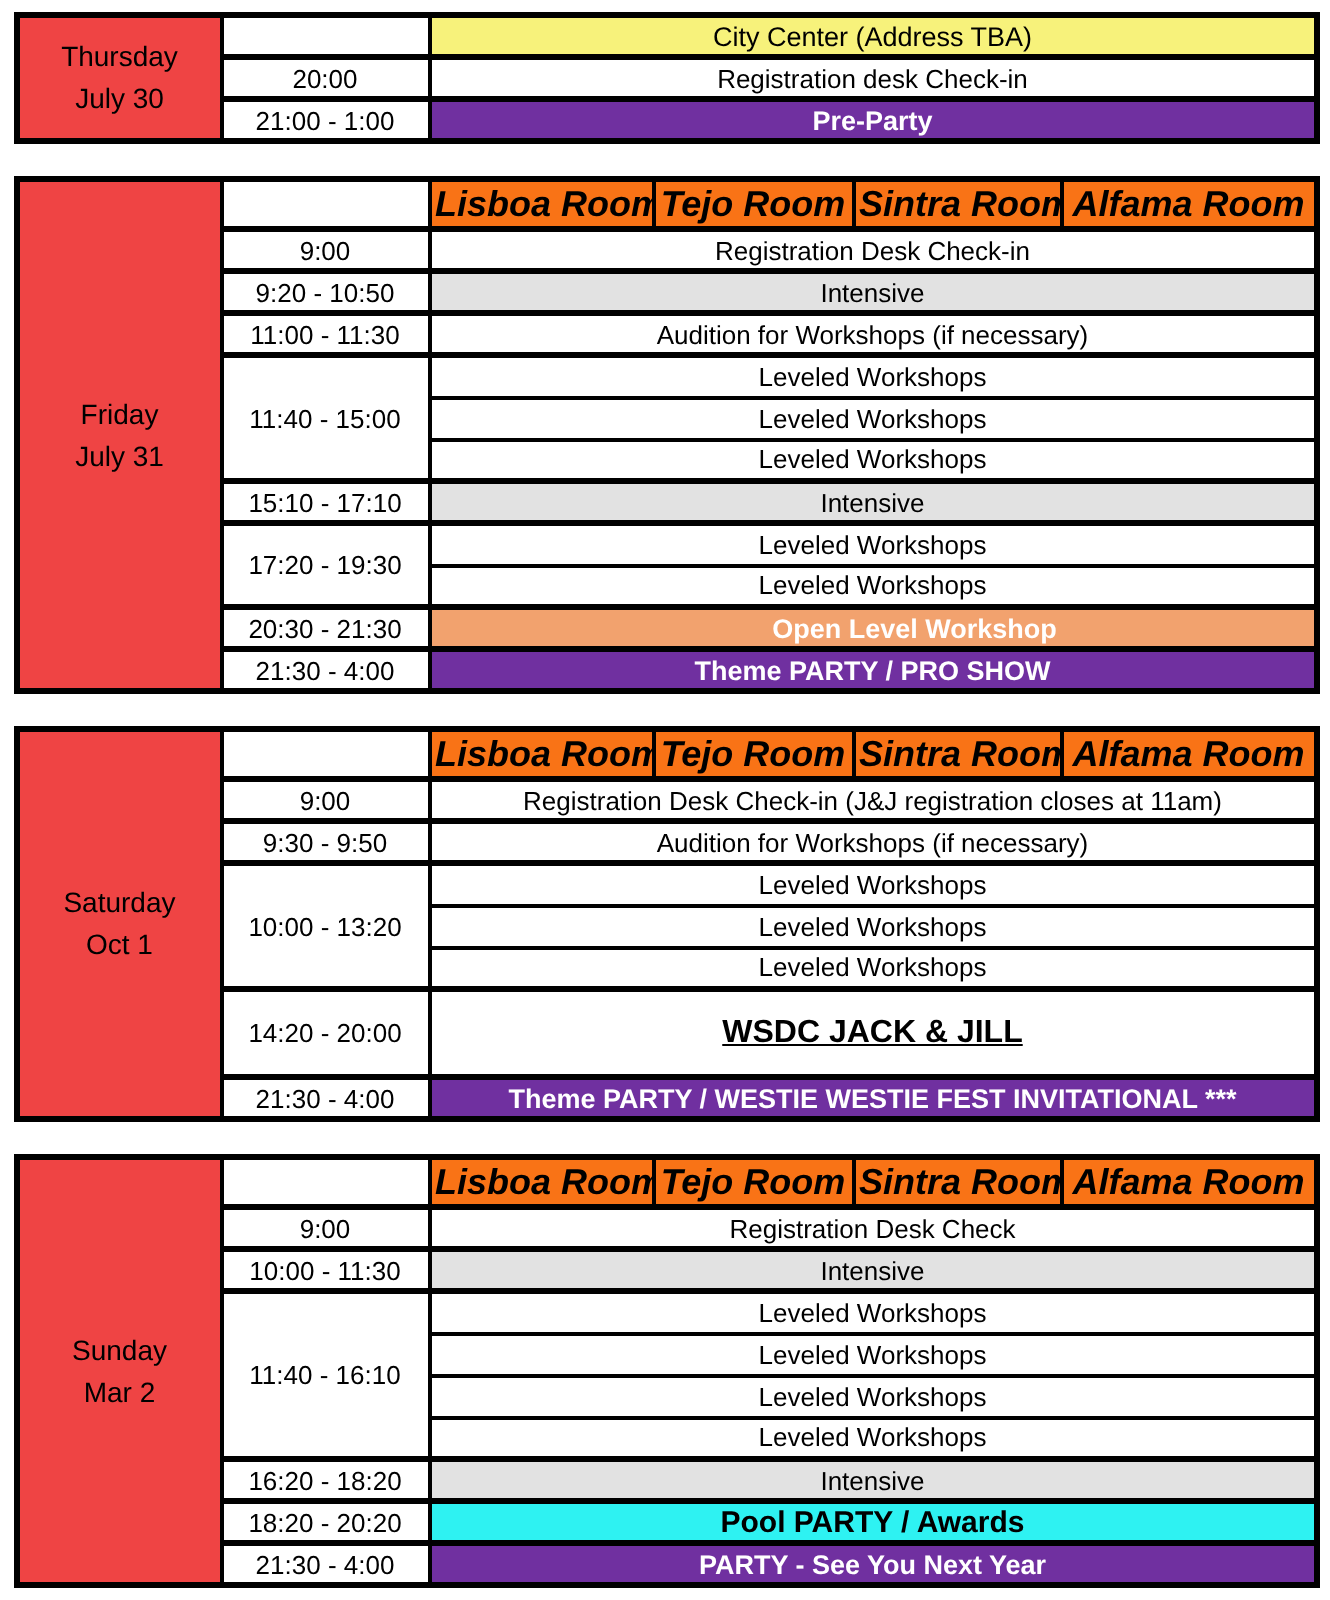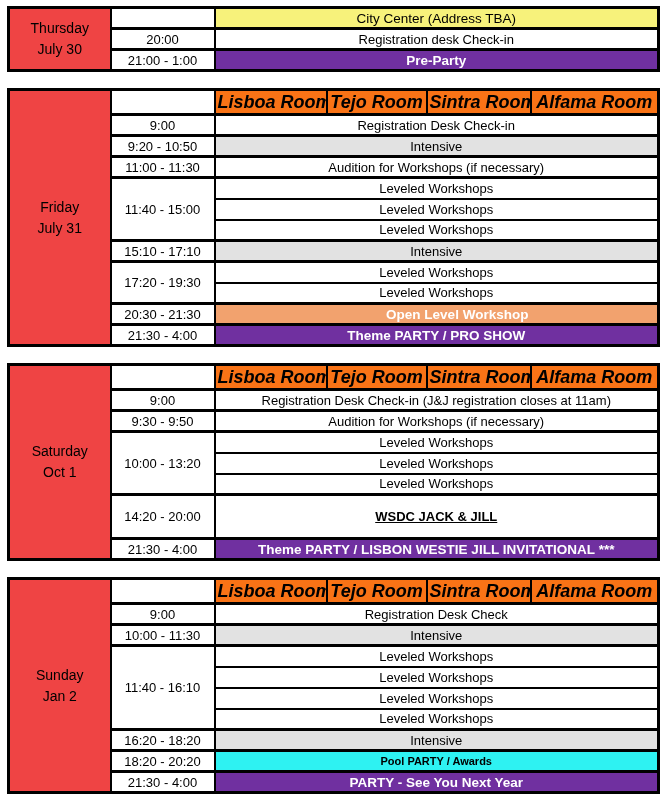--- a/index.html
+++ b/index.html
@@ -39,23 +39,23 @@
   .event { font-size: 13px; background: #fff; }
   th.room {
     font-weight: 700;
     font-style: italic;
     font-size: 18px;
     background: #f97316;
   }
   .c-yellow { background: #F7F27B; font-weight: 400; font-size: 13.5px; }
   .c-purple { background: #7030A0; color: #ffffff; font-weight: 700; font-size: 13.5px; }
   .c-orange { background: #F2A26E; color: #ffffff; font-weight: 700; font-size: 13.5px; padding-left: 44px; }
-  .c-cyan   { background: #2EF2F2; color: #000000; font-weight: 700; font-size: 11px; }
+  .c-cyan   { background: #2EF2F2; color: #000000; font-weight: 700; font-size: 15px; }
   .c-gray   { background: #E2E2E2; }
-  .wsdc { font-weight: 700; text-decoration: underline; font-size: 13px; }
+  .wsdc { font-weight: 700; text-decoration: underline; font-size: 16px; }
 </style>
 </head>
 <body>
 
 <table class="sched">
   <colgroup>
     <col style="width:102px">
       <col style="width:104px">
     <col style="width:112px">
       <col style="width:100px">
@@ -185,39 +185,39 @@
   </tr>
   <tr>
     <td class="event" colspan="4">Leveled Workshops</td>
   </tr>
   <tr class="g tall">
     <td class="time">14:20 - 20:00</td>
     <td class="event wsdc" colspan="4">WSDC JACK &amp; JILL</td>
   </tr>
   <tr class="g">
     <td class="time">21:30 - 4:00</td>
-    <td class="event c-purple" colspan="4">Theme PARTY / LISBON WESTIE JILL INVITATIONAL ***</td>
+    <td class="event c-purple" colspan="4">Theme PARTY / WESTIE WESTIE FEST INVITATIONAL ***</td>
   </tr>
 </tbody>
   </table>
 
 <table class="sched">
   <colgroup>
     <col style="width:102px">
       <col style="width:104px">
     <col style="width:112px">
       <col style="width:100px">
       <col style="width:104px">
       <col style="width:128px">
   </colgroup>
   <tbody>
       <tr class="hdr">
     <td class="day" rowspan="10">
       <div>Sunday</div>
-      <div>Jan 2</div>
+      <div>Mar 2</div>
     </td>
     <td class="time"></td>
     <th class="room">Lisboa Room</th>
     <th class="room">Tejo Room</th>
     <th class="room">Sintra Room</th>
     <th class="room">Alfama Room</th>
   </tr>
   <tr class="g">
     <td class="time">9:00</td>
     <td class="event" colspan="4">Registration Desk Check</td>

